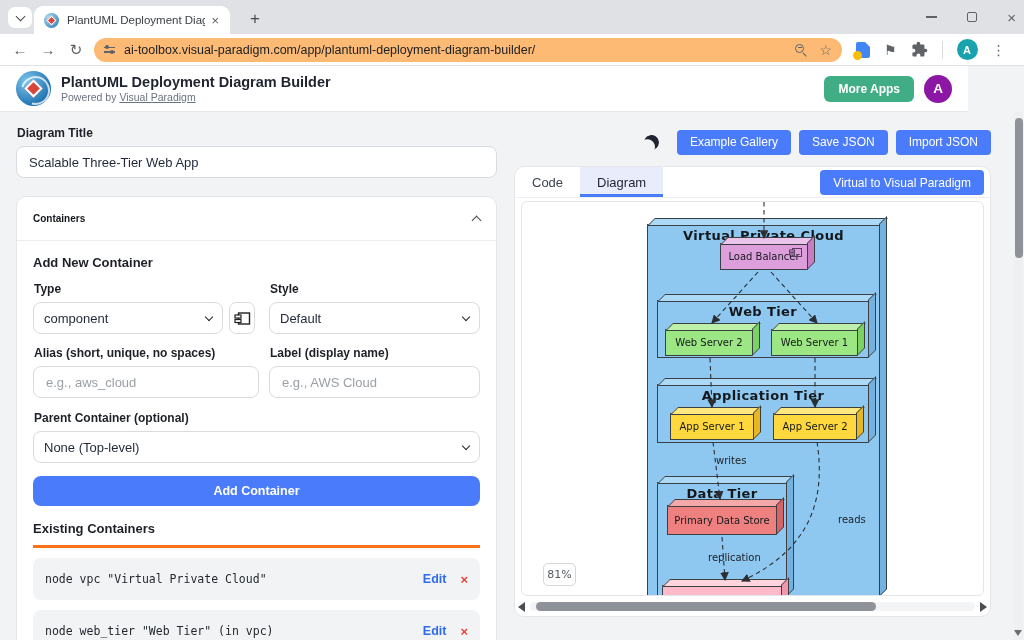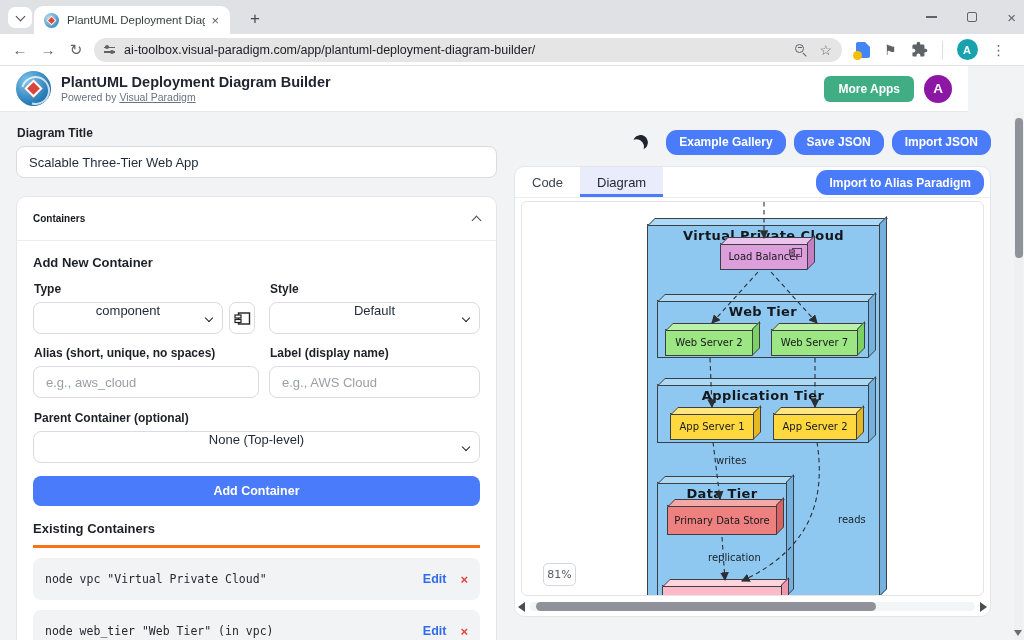--- a/index.html
+++ b/index.html
@@ -24,21 +24,21 @@
   .newtab { position:absolute; left:242px; top:6px; width:26px; height:26px; display:flex; align-items:center; justify-content:center;
     color:#45484c; font-size:17px; }
   .wincontrols { position:absolute; right:8px; top:0; height:34px; display:flex; align-items:center; gap:30px; color:#5f6368; }
   .win-min { width:11px; height:1.5px; background:#5f6368; }
   .win-max { width:10px; height:10px; border:1.5px solid #5f6368; border-radius:2px; }
   .win-close { font-size:15px; line-height:1; }
 
   .toolbar { position:absolute; left:0; top:34px; width:1024px; height:32px; background:#fff; border-bottom:1px solid #e0e2e6;
     display:flex; align-items:center; }
   .navicon { color:#5f6368; font-size:15px; width:28px; text-align:center; }
-  .urlbar { margin-left:4px; width:748px; height:24px; background:#e5e5e5; border-radius:12px; display:flex; align-items:center;
+  .urlbar { margin-left:4px; width:748px; height:24px; background:#fdba74; border-radius:12px; display:flex; align-items:center;
     padding:8px 10px; }
   .tune { display:flex; flex-direction:column; gap:3px; margin-right:9px; }
   .tune i { display:block; width:11px; height:1.5px; background:#5f6368; position:relative; }
   .tune i::after { content:""; position:absolute; top:-1.5px; width:4px; height:4px; border-radius:50%; background:#5f6368; }
   .tune i:nth-child(1)::after { left:1px; } .tune i:nth-child(2)::after { right:1px; }
   .url-text { font-size:12.5px; color:#202124; white-space:nowrap; overflow:hidden; flex:1; }
   .urlbar .right-ic { display:flex; align-items:center; gap:12px; color:#5f6368; }
   .zoomout { position:relative; width:12px; height:12px; }
   .zoomout b { position:absolute; left:0; top:0; width:9px; height:9px; border:1.4px solid #5f6368; border-radius:50%; }
   .zoomout b::after { content:""; position:absolute; left:1.6px; top:2.6px; width:3.6px; height:1.4px; background:#5f6368; }
@@ -76,36 +76,36 @@
     font-size:13px; color:#1f2937; font-family:"Liberation Sans", sans-serif; outline:none; }
   .txt-input::placeholder { color:#9aa0a6; }
   .card { margin-top:18px; background:#fff; border:1px solid #e4e6ea; border-radius:10px; height:540px; overflow:hidden; }
   .card-h { height:44px; display:flex; align-items:center; justify-content:space-between; padding:0 16px; border-bottom:1px solid #ebedf0; }
   .card-h .t { font-size:10px; font-weight:bold; color:#15181d; }
   .card-b { padding:14px 16px 0; }
   .sec-t { font-size:13px; font-weight:bold; color:#1d2127; }
   .frow { display:flex; gap:10px; margin-top:12px; }
   .fcol { }
   .sel { height:32px; background:#fff; border:1px solid #d8dbe0; border-radius:8px; display:flex; align-items:center;
-    padding:0 10px; font-size:13px; color:#1f2937;flex-direction:column; }
+    padding:0 10px; font-size:13px; color:#1f2937; }
   .sel .chev { margin-left:auto; width:6px; height:6px; border-width:0 1.6px 1.6px 0; border-style:solid; border-color:#202124; }
   .icon-btn { width:26px; height:32px; border:1px solid #d8dbe0; border-radius:7px; background:#fff; display:flex; align-items:center; justify-content:center; }
   .add-btn { margin-top:13px; width:100%; height:30px; background:#4a7bfa; border:none; border-radius:8px; color:#fff;
     font-size:12.5px; font-weight:bold; }
   .exist-t { margin-top:15px; font-size:13px; font-weight:bold; color:#1d2127; padding-bottom:9px; border-bottom:3px solid #f97316; }
   .crow { margin-top:10px; height:42px; background:#f2f3f5; border-radius:8px; display:flex; align-items:center; padding:0 12px; }
   .crow code { font-family:"DejaVu Sans Mono", monospace; font-size:11.5px; color:#24292f; }
   .crow .edit { margin-left:auto; color:#2f6bf0; font-size:12.5px; font-weight:bold; }
   .crow .del { margin-left:14px; color:#e8413c; font-size:13px; font-weight:bold; }
 
   
   .right-panel { position:absolute; left:514px; top:126px; width:477px; }
   .rp-top { height:32px; display:flex; align-items:center; justify-content:flex-end; gap:8px; margin-bottom:8px; }
   .moon { width:15px; height:15px; border-radius:50%; box-shadow:inset -5px 3px 0 0 #1f2430; margin-right:10px; transform:rotate(-15deg); }
-  .btn-blue { background:#4a7bfa; border:none; color:#fff; font-size:12px; font-weight:bold; height:25px; padding:0 13px; border-radius:11px; }
+  .btn-blue { background:#4a7bfa; border:none; color:#fff; font-size:12px; font-weight:normal; height:25px; padding:0 13px; border-radius:4px; }
   .rcard { position:relative; background:#fff; border:1px solid #e4e6ea; border-radius:10px; height:451px; }
   .tabrow { display:flex; align-items:stretch; height:31px; border-bottom:1px solid #eceef1; }
   .rtab { display:flex; align-items:center; padding:0 17px; font-size:13px; color:#3c4350; }
   .rtab.active { background:#e9ecfb; color:#1f2430; box-shadow:inset 0 -3px 0 #4a7bfa; }
   .import-vp { position:absolute; right:6px; top:3px; height:25px; }
   .canvas { position:absolute; left:6px; top:34px; width:463px; height:395px; background:#fff; border:1px solid #e3e5e8;
     border-radius:6px; overflow:hidden; font-family:"DejaVu Sans", sans-serif; }
 
   
   .n3 { position:absolute; background:var(--m); border:1px solid #3a3f44; }
@@ -291,21 +291,21 @@
       <button class="btn-blue">Example Gallery</button>
       <button class="btn-blue">Save JSON</button>
       <button class="btn-blue">Import JSON</button>
     </div>
 
     <div class="rcard">
       <div class="tabrow">
         <div class="rtab">Code</div>
         <div class="rtab active">Diagram</div>
       </div>
-      <button class="btn-blue import-vp">Import to Alias Paradigm</button>
+      <button class="btn-blue import-vp">Virtual to Visual Paradigm</button>
 
       <div class="canvas">
 
         <div class="n3 c-blue" style="left:125px;top:22px;width:233px;height:373px;">
           <span class="tier-label">Virtual Private Cloud</span>
         </div>
 
         <div class="n3 c-plum leaf" style="left:198px;top:41px;width:88px;height:27px;z-index:3">
           <span>Load Balancer</span>
           <svg class="comp-ic" width="13" height="9" viewBox="0 0 13 9">
@@ -315,21 +315,21 @@
           </svg>
         </div>
 
         <div class="n3 c-blue" style="left:135px;top:98px;width:212px;height:58px;z-index:2">
           <span class="tier-label">Web Tier</span>
         </div>
         <div class="n3 c-green leaf" style="left:143px;top:127px;width:88px;height:27px;z-index:3">
           <span>Web Server 2</span>
         </div>
         <div class="n3 c-green leaf" style="left:249px;top:127px;width:87px;height:27px;z-index:3">
-          <span>Web Server 7</span>
+          <span>Web Server 1</span>
         </div>
 
         <div class="n3 c-blue" style="left:135px;top:182px;width:212px;height:59px;z-index:2">
           <span class="tier-label">Application Tier</span>
         </div>
         <div class="n3 c-yell leaf" style="left:148px;top:211px;width:84px;height:27px;z-index:3">
           <span>App Server 1</span>
         </div>
         <div class="n3 c-yell leaf" style="left:251px;top:211px;width:84px;height:27px;z-index:3">
           <span>App Server 2</span>

